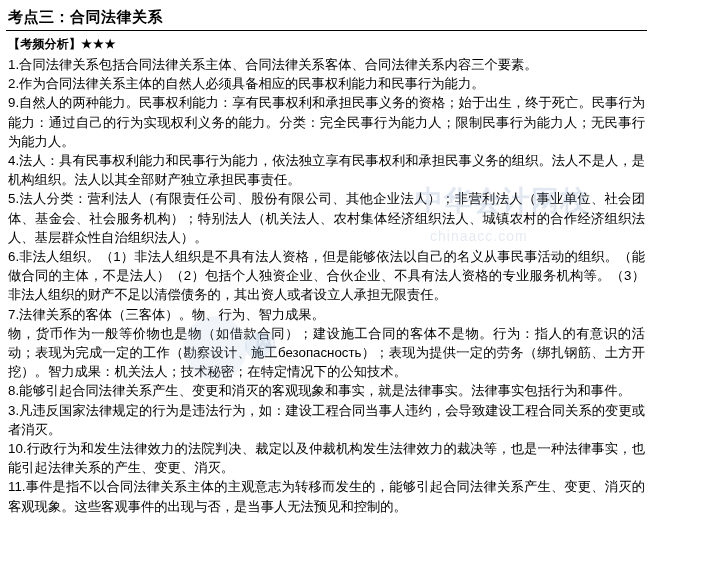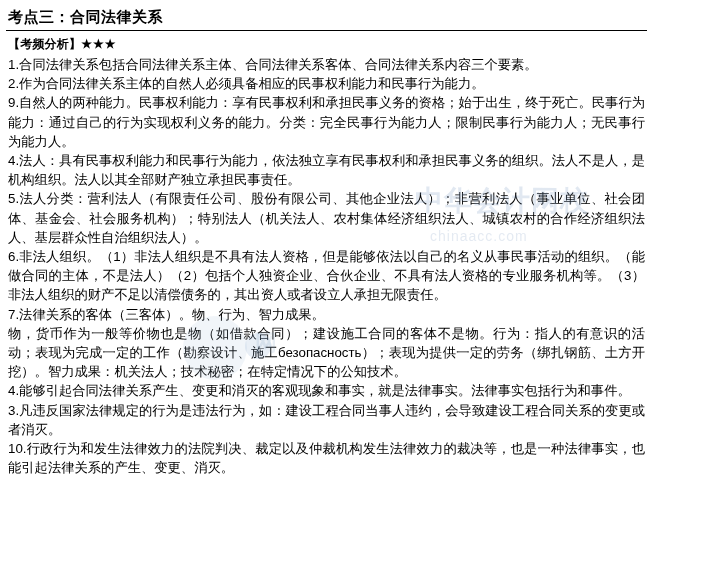--- a/index.html
+++ b/index.html
@@ -129,23 +129,24 @@
 
   <div class="body-text">
     <p class="para">1.合同法律关系包括合同法律关系主体、合同法律关系客体、合同法律关系内容三个要素。</p>
     <p class="para">2.作为合同法律关系主体的自然人必须具备相应的民事权利能力和民事行为能力。</p>
     <p class="para">9.自然人的两种能力。民事权利能力：享有民事权利和承担民事义务的资格；始于出生，终于死亡。民事行为能力：通过自己的行为实现权利义务的能力。分类：完全民事行为能力人；限制民事行为能力人；无民事行为能力人。</p>
     <p class="para">4.法人：具有民事权利能力和民事行为能力，依法独立享有民事权利和承担民事义务的组织。法人不是人，是机构组织。法人以其全部财产独立承担民事责任。</p>
     <p class="para">5.法人分类：营利法人（有限责任公司、股份有限公司、其他企业法人）；非营利法人（事业单位、社会团体、基金会、社会服务机构）；特别法人（机关法人、农村集体经济组织法人、城镇农村的合作经济组织法人、基层群众性自治组织法人）。</p>
     <p class="para">6.非法人组织。（1）非法人组织是不具有法人资格，但是能够依法以自己的名义从事民事活动的组织。（能做合同的主体，不是法人）（2）包括个人独资企业、合伙企业、不具有法人资格的专业服务机构等。（3）非法人组织的财产不足以清偿债务的，其出资人或者设立人承担无限责任。</p>
     <p class="para">7.法律关系的客体（三客体）。物、行为、智力成果。</p>
     <p class="para">物，货币作为一般等价物也是物（如借款合同）；建设施工合同的客体不是物。行为：指人的有意识的活动；表现为完成一定的工作（勘察设计、施工безопасность）；表现为提供一定的劳务（绑扎钢筋、土方开挖）。智力成果：机关法人；技术秘密；在特定情况下的公知技术。</p>
-    <p class="para">4.能够引起合同法律关系产生、变更和消灭的客观现象和事实，就是法律事实。法律事实包括行为和事件。</p>
+    <p class="para">8.能够引起合同法律关系产生、变更和消灭的客观现象和事实，就是法律事实。法律事实包括行为和事件。</p>
     <p class="para">3.凡违反国家法律规定的行为是违法行为，如：建设工程合同当事人违约，会导致建设工程合同关系的变更或者消灭。</p>
     <p class="para">10.行政行为和发生法律效力的法院判决、裁定以及仲裁机构发生法律效力的裁决等，也是一种法律事实，也能引起法律关系的产生、变更、消灭。</p>
+    <p class="para">11.事件是指不以合同法律关系主体的主观意志为转移而发生的，能够引起合同法律关系产生、变更、消灭的客观现象。这些客观事件的出现与否，是当事人无法预见和控制的。</p>
   </div>
 
   <div class="wm wm1">中华会计网校</div>
   <div class="wm wm2">chinaacc.com</div>
   <div class="wm-circle"></div>
   <div class="wm-dot"></div>
   <div class="wm wm3">网</div>
 
 </div>
 

